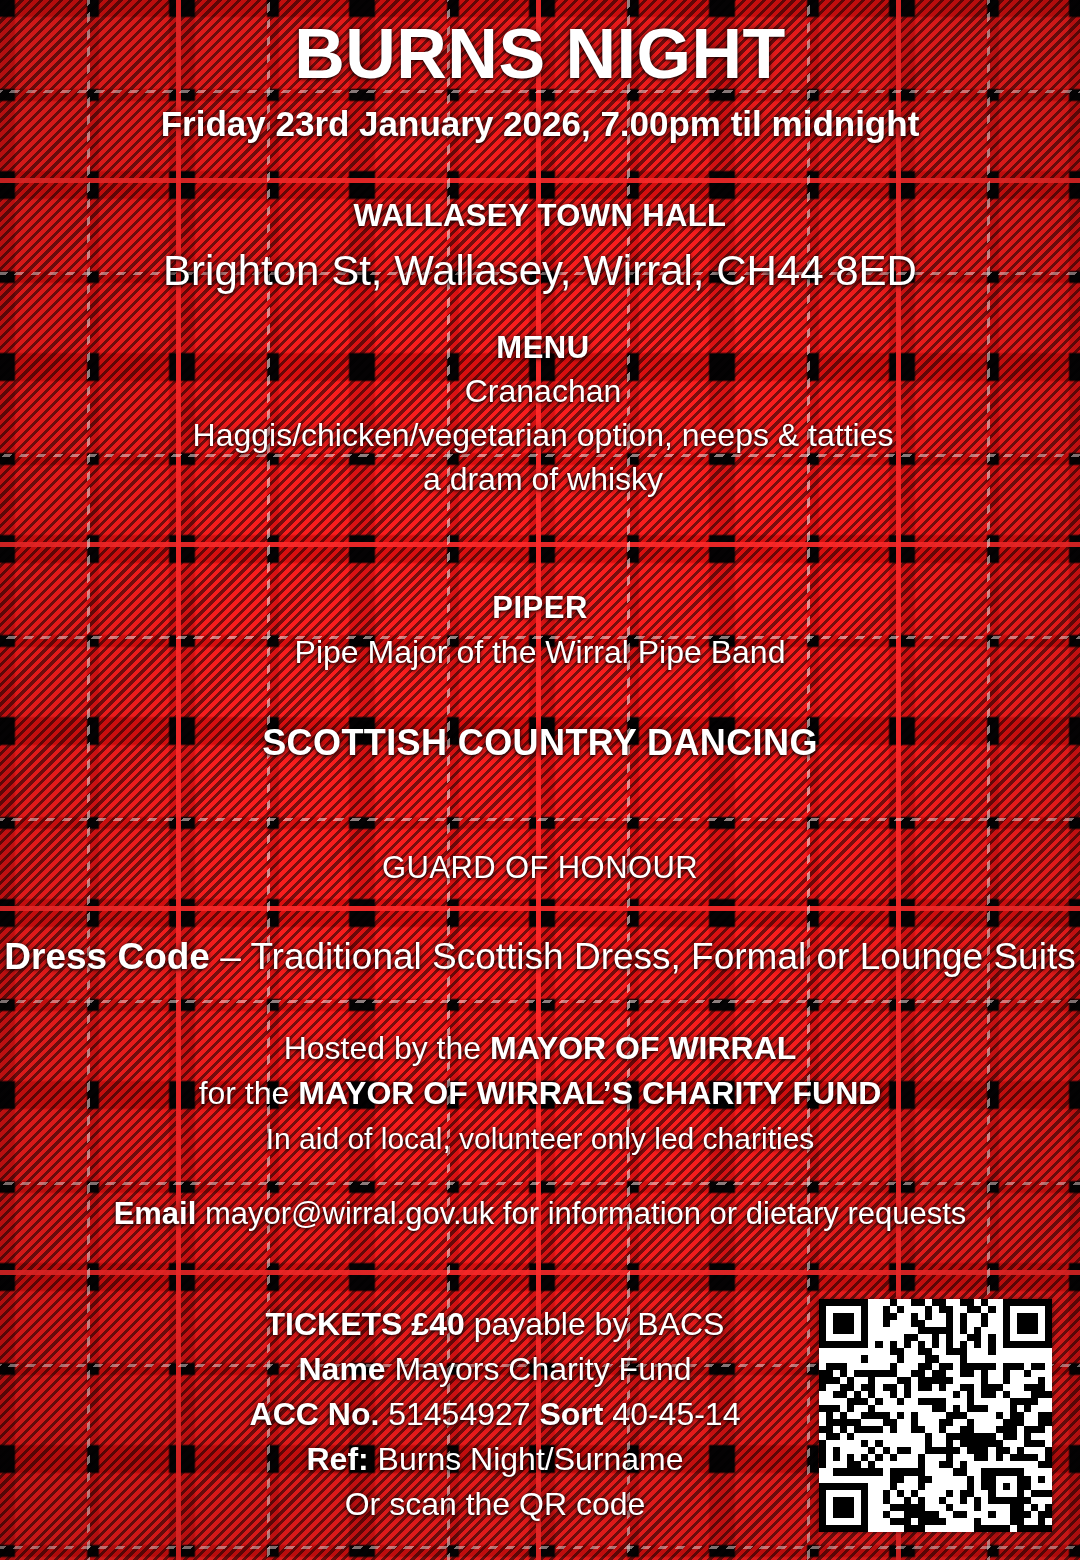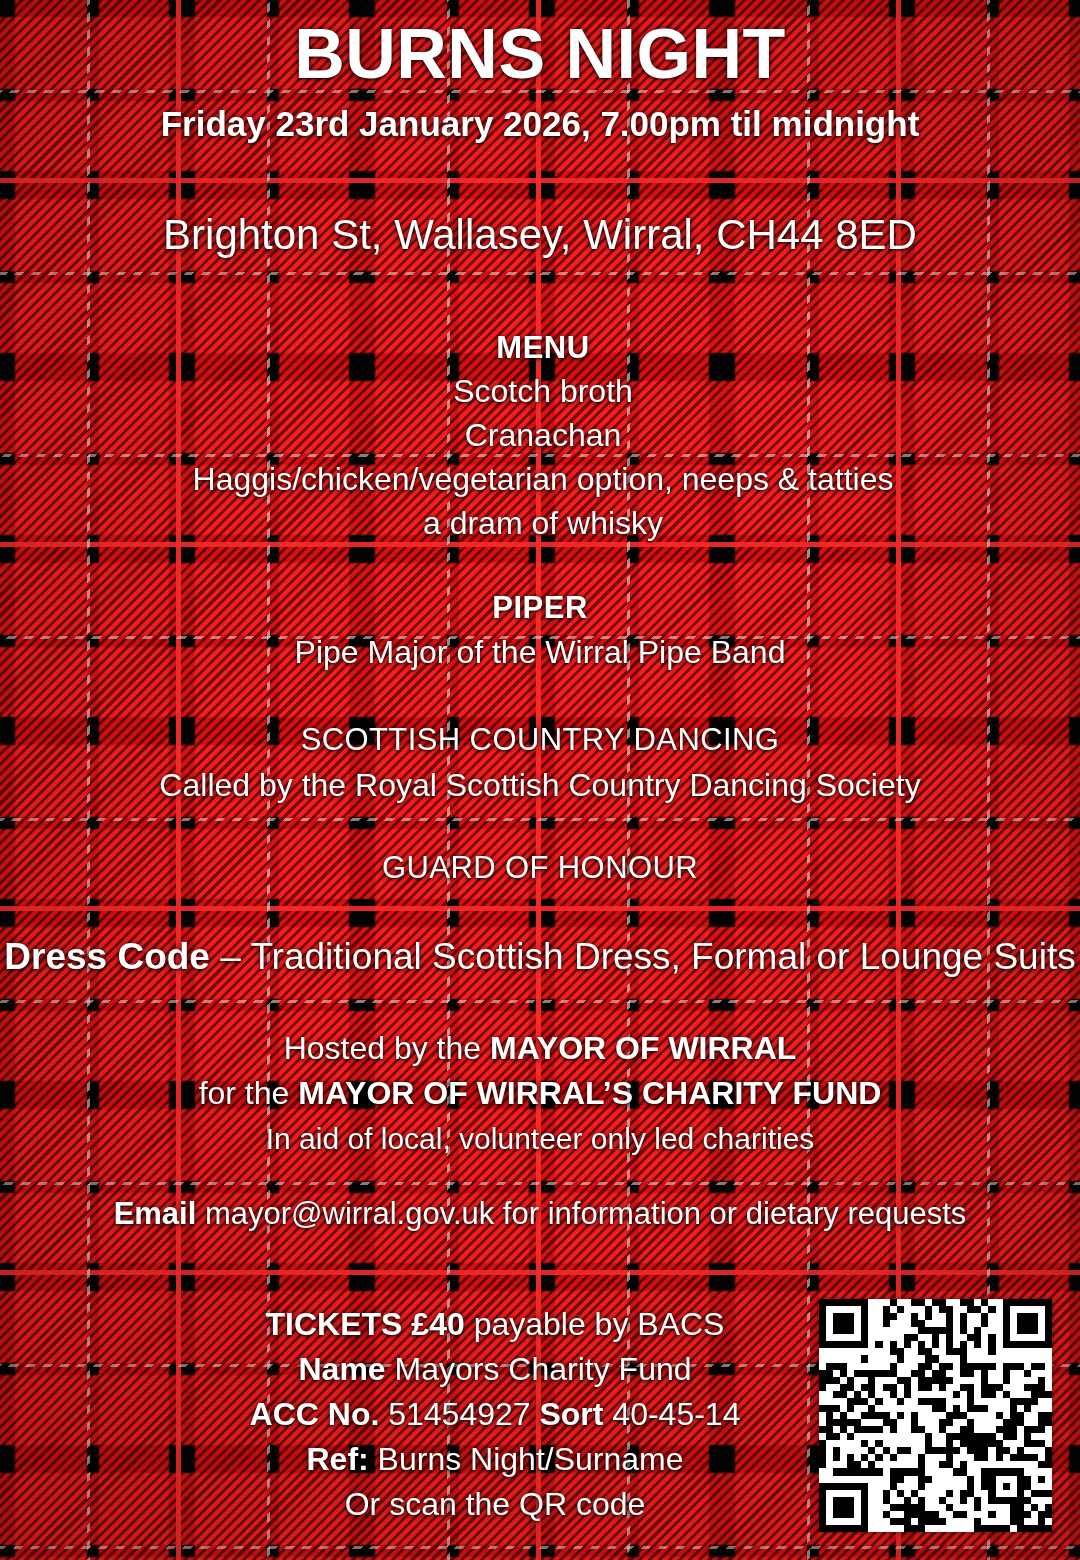--- a/index.html
+++ b/index.html
@@ -222,22 +222,22 @@
     margin-top: 8px;
   }
 
   #dancing-block {
     position: absolute;
     top: 722px;
     left: 0;
     right: 0;
   }
   #dancing-heading {
-    font-size: 31px;
-    font-weight: 400;
+    font-size: 36px;
+    font-weight: 700;
     letter-spacing: 0.4px;
   }
   #dancing-detail {
     font-size: 32px;
     font-weight: 400;
     margin-top: 9px;
   }
 
   #guard-heading {
     position: absolute;
@@ -331,39 +331,38 @@
   <div class="tartan-layer" id="tartan-white-h"></div>
   <div class="tartan-layer" id="tartan-soft"></div>
 
   <div id="content">
 
     <div class="txt" id="poster-title">BURNS NIGHT</div>
 
     <div class="txt" id="event-datetime">Friday 23rd January 2026, 7.00pm til midnight</div>
 
     <div id="venue-block">
+      <div class="txt" id="venue-name">WALLASEY TOWN HALL</div>
       <div class="txt" id="venue-address">Brighton St, Wallasey, Wirral, CH44 8ED</div>
     </div>
 
     <div id="menu-block">
       <div class="txt" id="menu-heading">MENU</div>
-      <div class="txt menu-item">Scotch broth</div>
       <div class="txt menu-item">Cranachan</div>
       <div class="txt menu-item">Haggis/chicken/vegetarian option, neeps &amp; tatties</div>
       <div class="txt menu-item">a dram of whisky</div>
     </div>
 
     <div id="piper-block">
       <div class="txt" id="piper-heading">PIPER</div>
       <div class="txt" id="piper-detail">Pipe Major of the Wirral Pipe Band</div>
     </div>
 
     <div id="dancing-block">
       <div class="txt" id="dancing-heading">SCOTTISH COUNTRY DANCING</div>
-      <div class="txt" id="dancing-detail">Called by the Royal Scottish Country Dancing Society</div>
     </div>
 
     <div class="txt" id="guard-heading">GUARD OF HONOUR</div>
 
     <div class="txt" id="dresscode-line">
       <span class="b">Dress Code</span><span> – Traditional Scottish Dress, Formal or Lounge Suits</span>
     </div>
 
     <div id="host-block">
       <div class="txt host-line">

